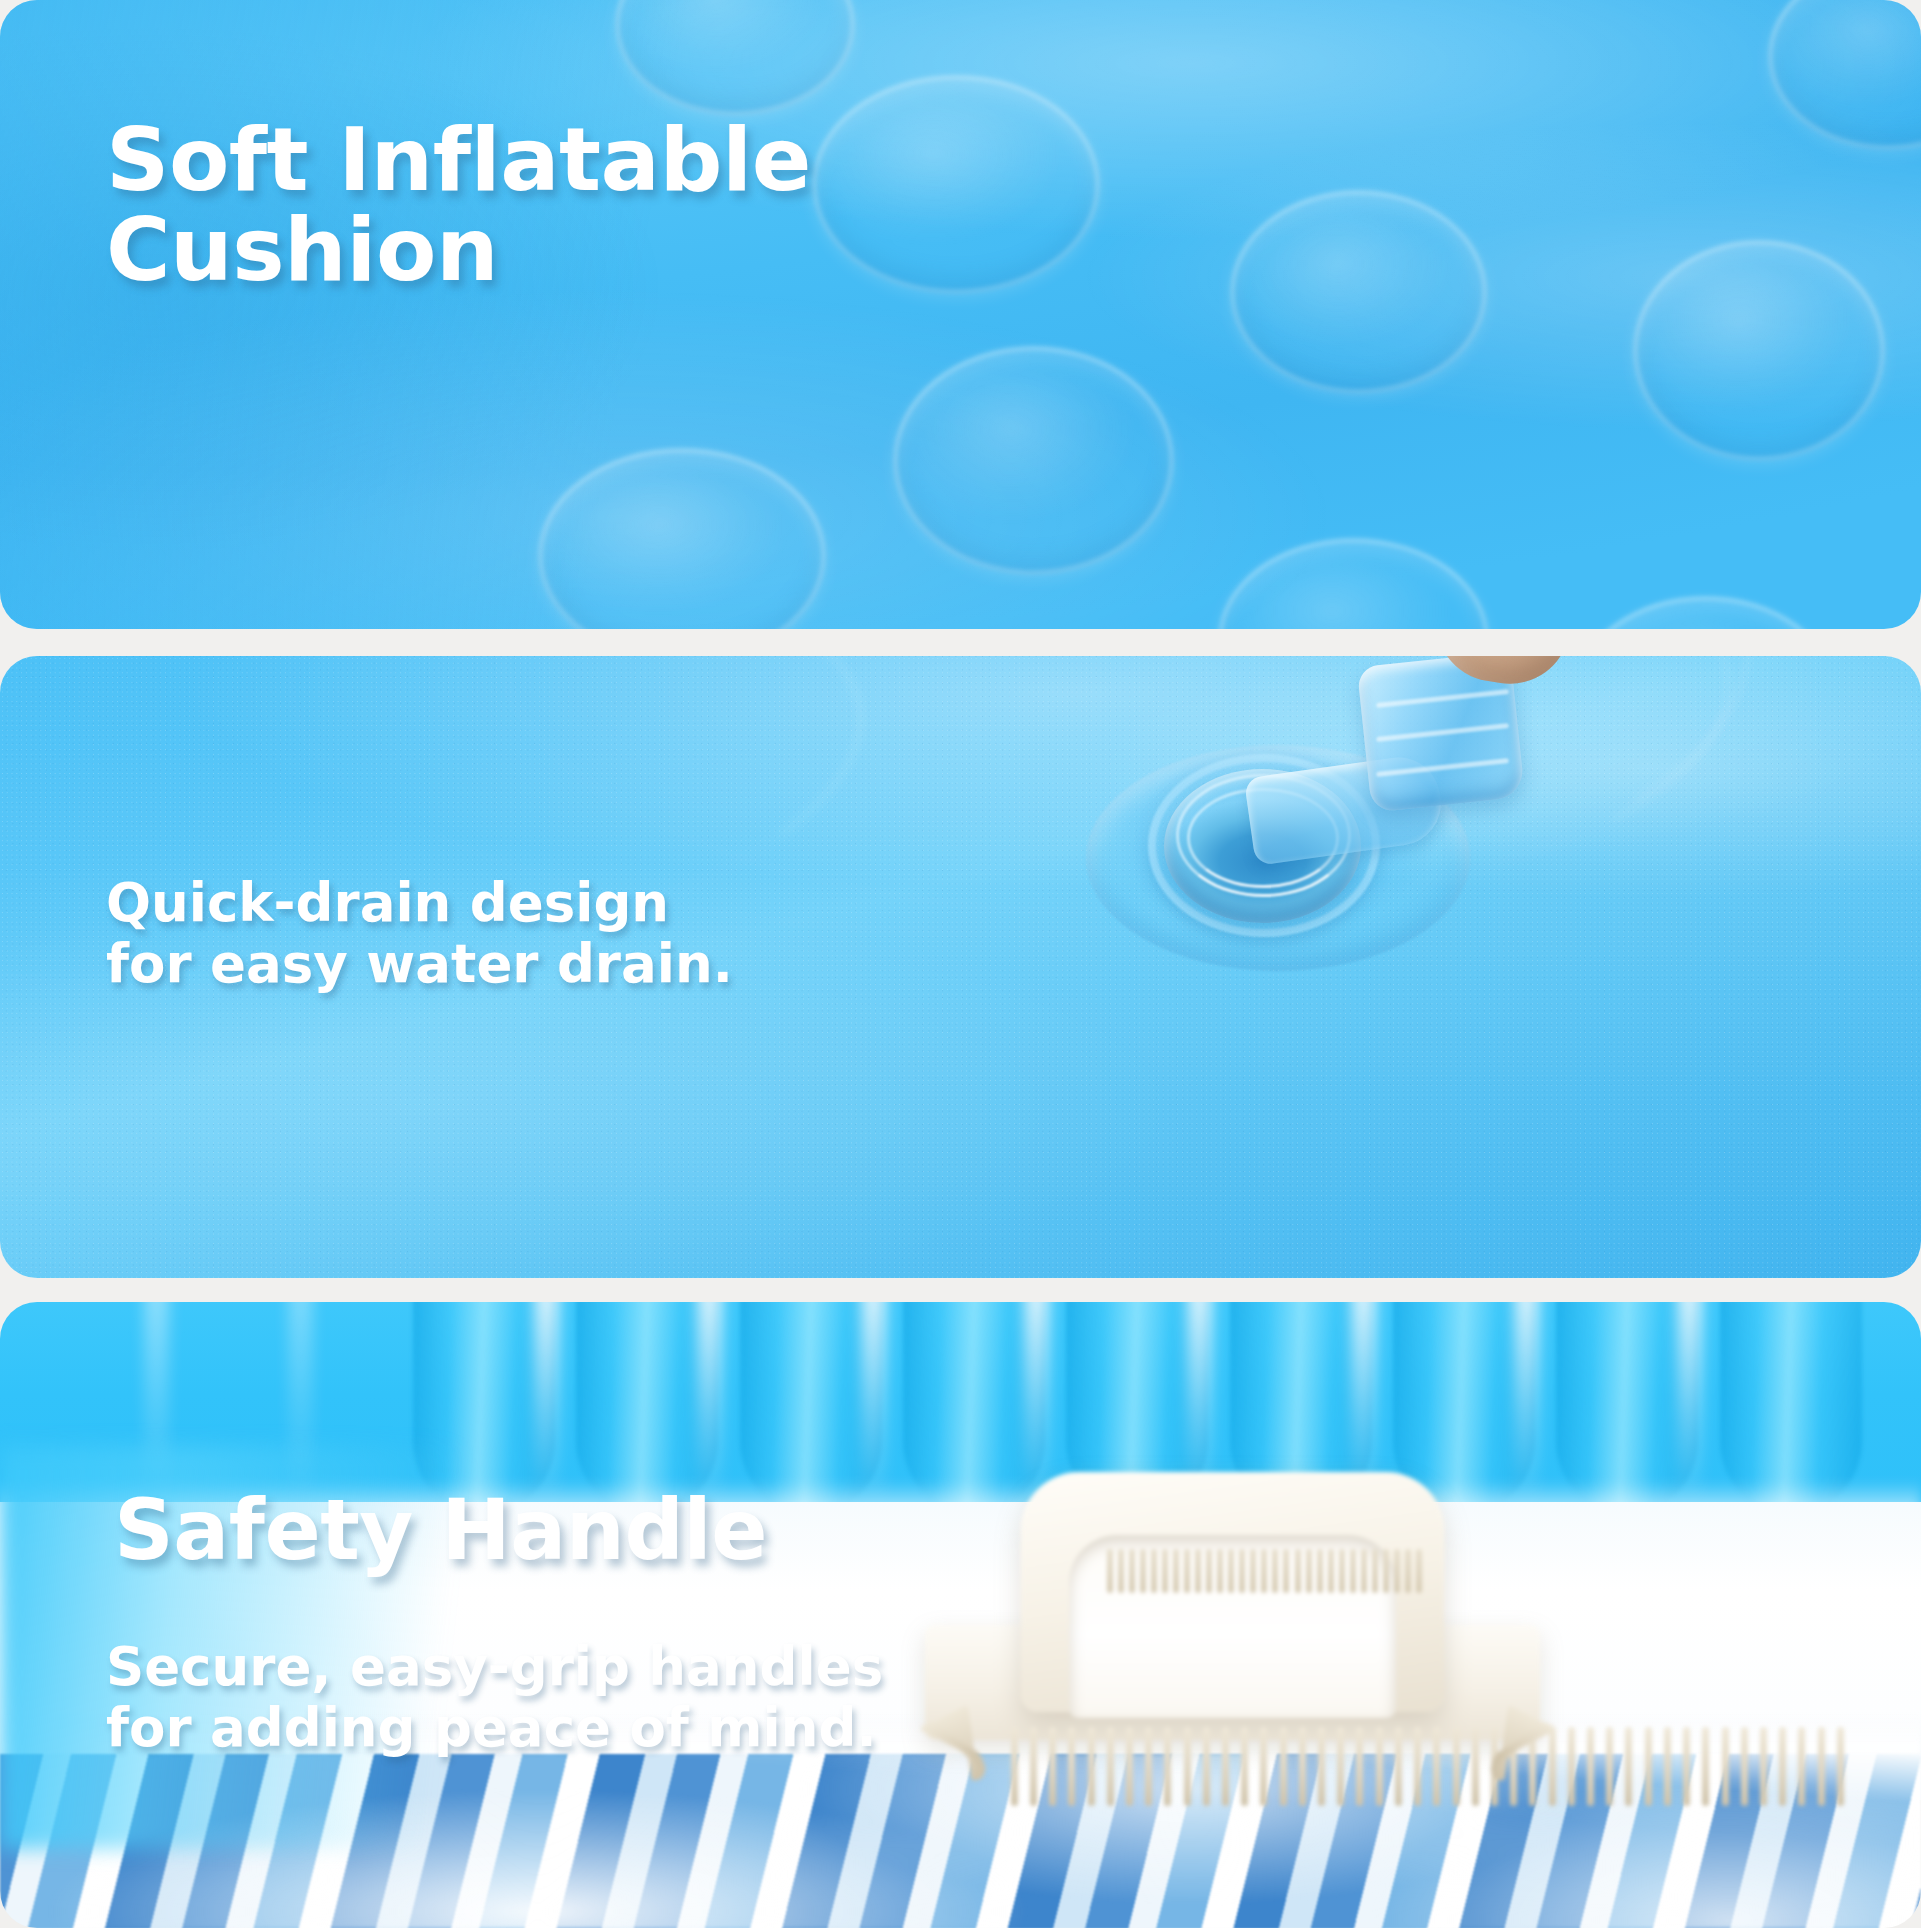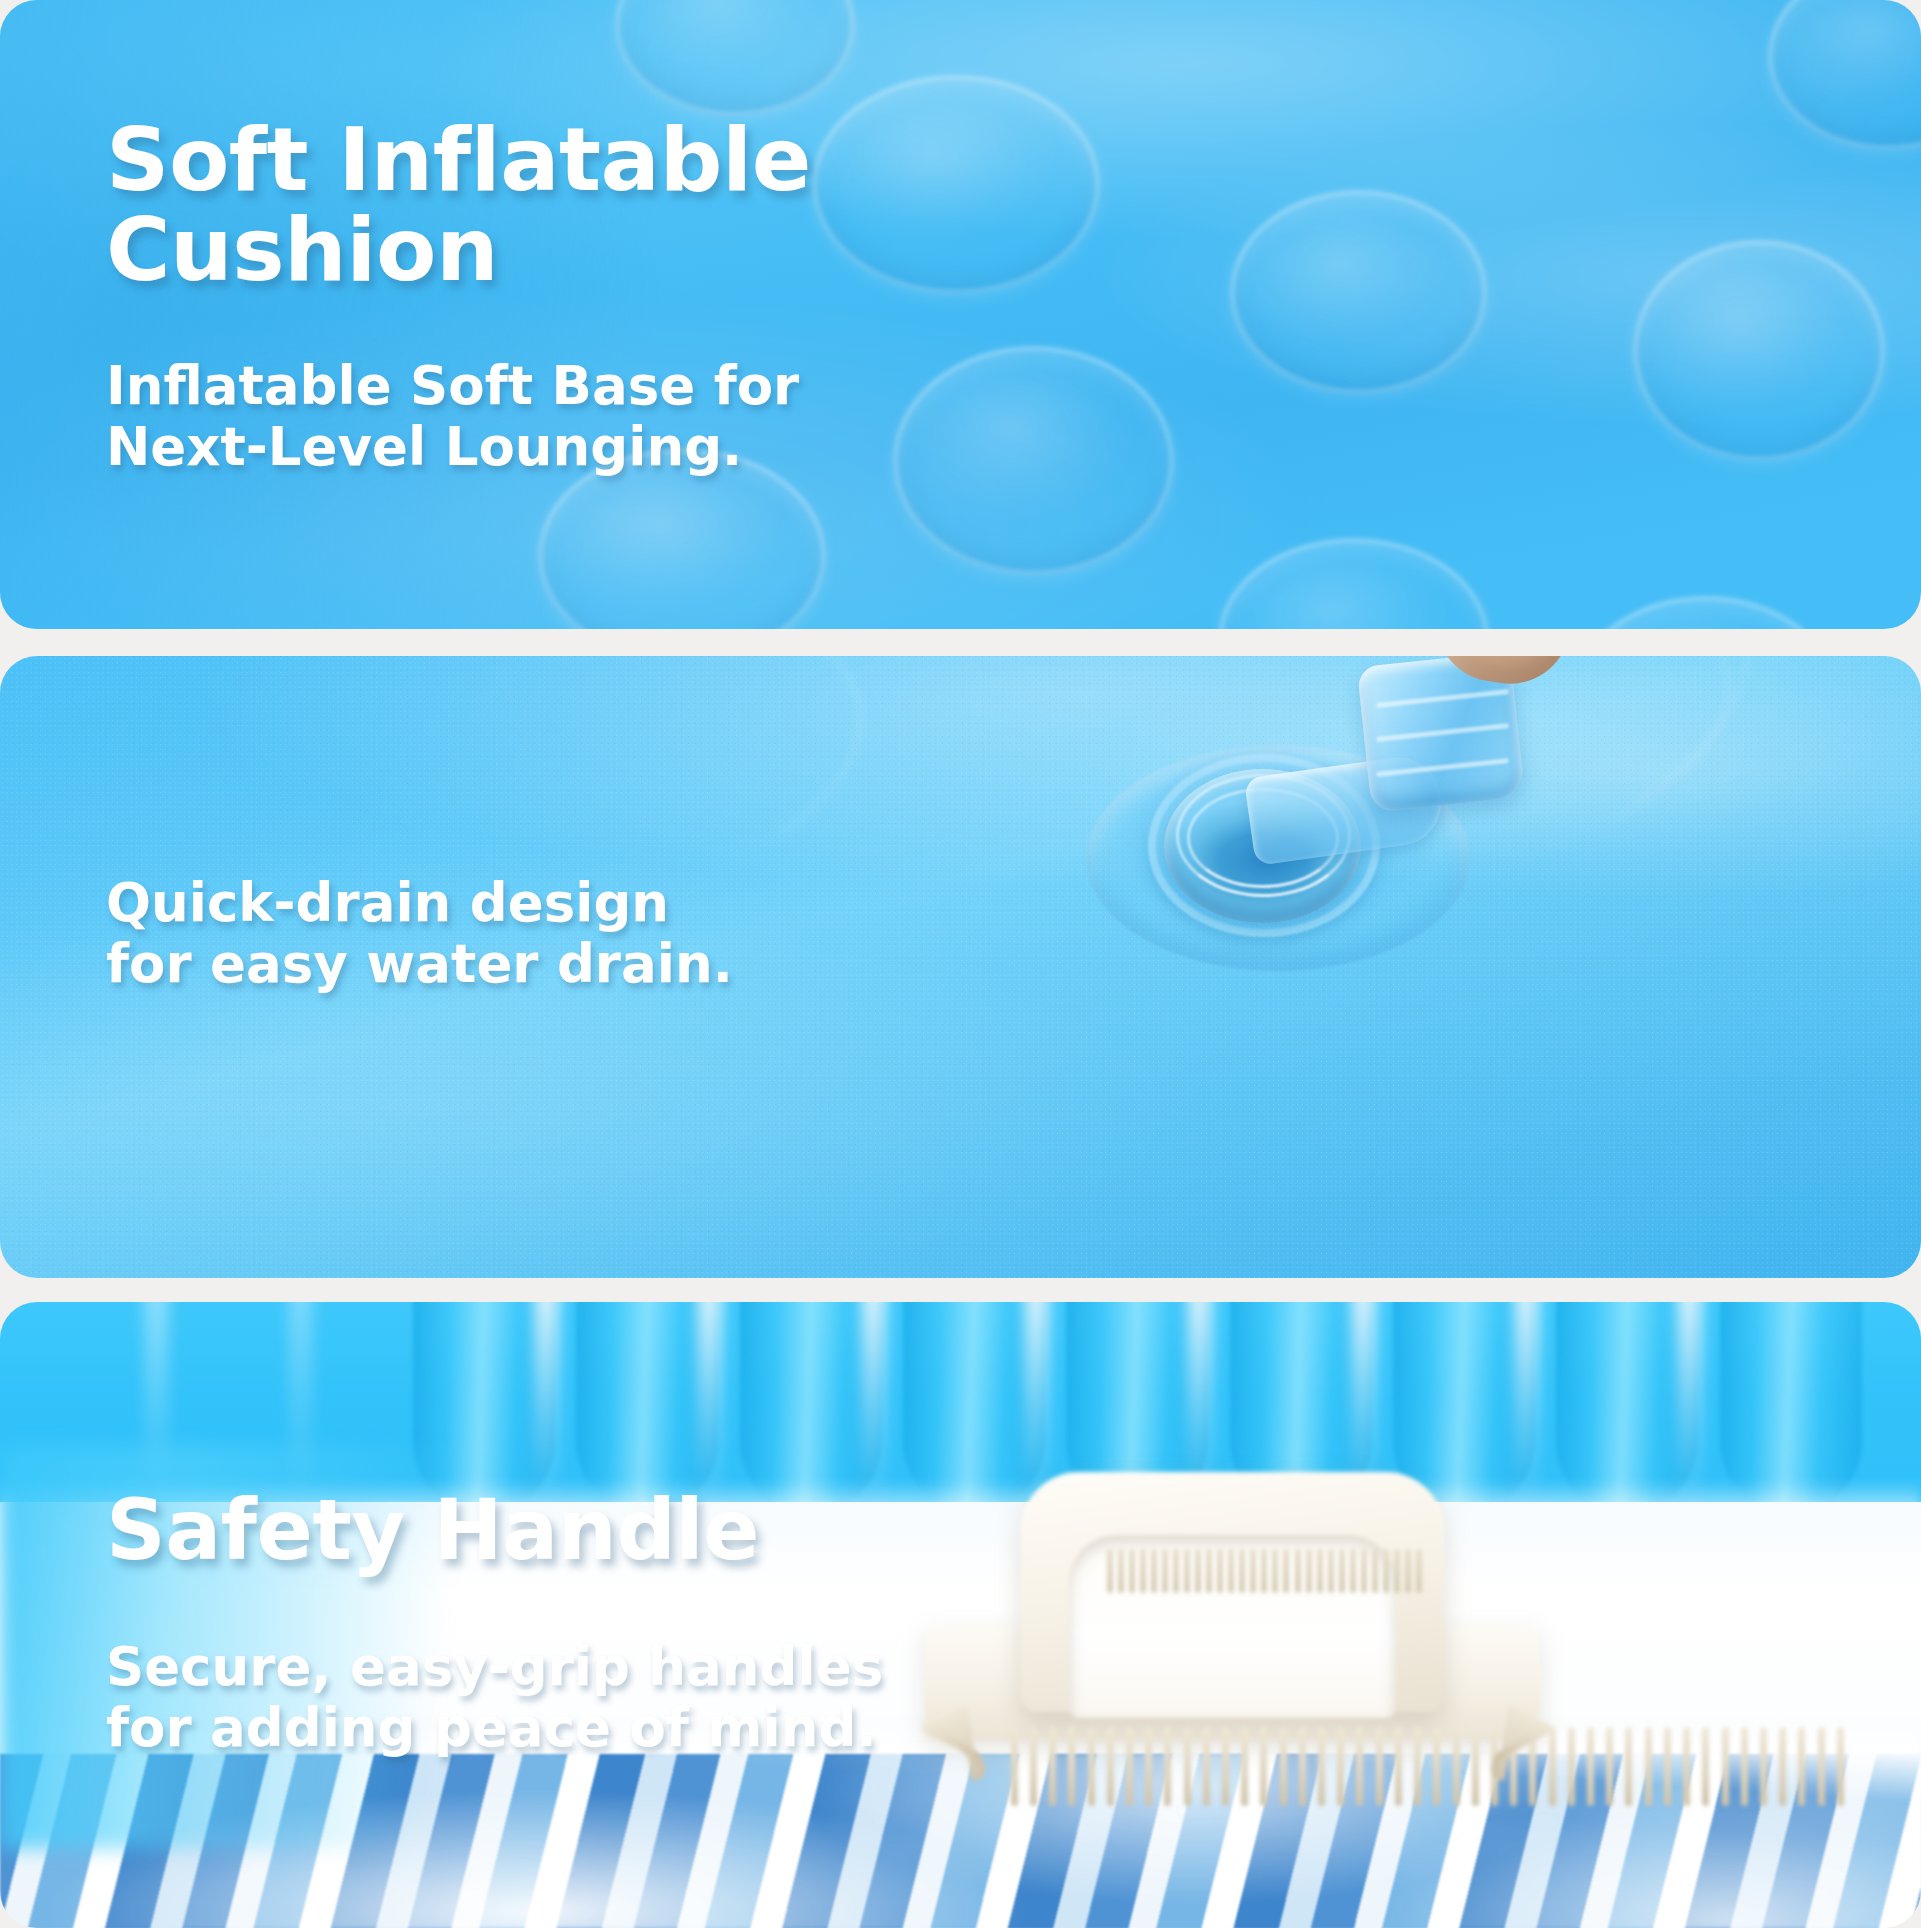--- a/index.html
+++ b/index.html
@@ -285,22 +285,20 @@
       <div class="dimple" style="left:1576px; top:596px; width:259px; height:192px;"></div>
       <div class="dimple" style="left:615px;  top:-67px; width:240px; height:183px;"></div>
     </div>
 
     <div class="p1-sheen"></div>
     <div class="p1-vig"></div>
 
     <div class="copy" style="left:106px; top:115px;">
       <h2 class="title" style="font-size:88px;">Soft Inflatable
 Cushion</h2>
-      <p class="subtitle" style="font-size:53px; margin-top:60px;">Inflatable Soft Base for
-Next-Level Lounging.</p>
     </div>
   </section>
 
   <section class="panel" id="panel-2">
     <div class="p2-base"></div>
     <div class="p2-wave"></div>
 
     <div style="position:absolute;inset:0;">
       <div class="crease" style="left:288px;  top:-221px; width:1441px; height:500px;"></div>
       <div class="crease" style="left:500px;  top:-279px; width:1249px; height:538px;"></div>
@@ -464,20 +462,20 @@
           <div class="comb" style="left: 1361px; top: 1549px;"></div>
           <div class="comb" style="left: 1372px; top: 1549px;"></div>
           <div class="comb" style="left: 1383px; top: 1549px;"></div>
           <div class="comb" style="left: 1394px; top: 1549px;"></div>
           <div class="comb" style="left: 1405px; top: 1549px;"></div>
           <div class="comb" style="left: 1416px; top: 1549px;"></div>
         </div>
     </div>
 
     <div class="copy" style="left:106px; top:187px;">
-      <h2 class="title" style="font-size:83px;">Safety Handle</h2>
+      <h2 class="title" style="font-size:83px;margin-left:8px;">Safety Handle</h2>
       <p class="subtitle" style="font-size:53px; margin-top:62px;">Secure, easy-grip handles
 for adding peace of mind.</p>
     </div>
   </section>
 
 </div>
 
 
 </body></html>

